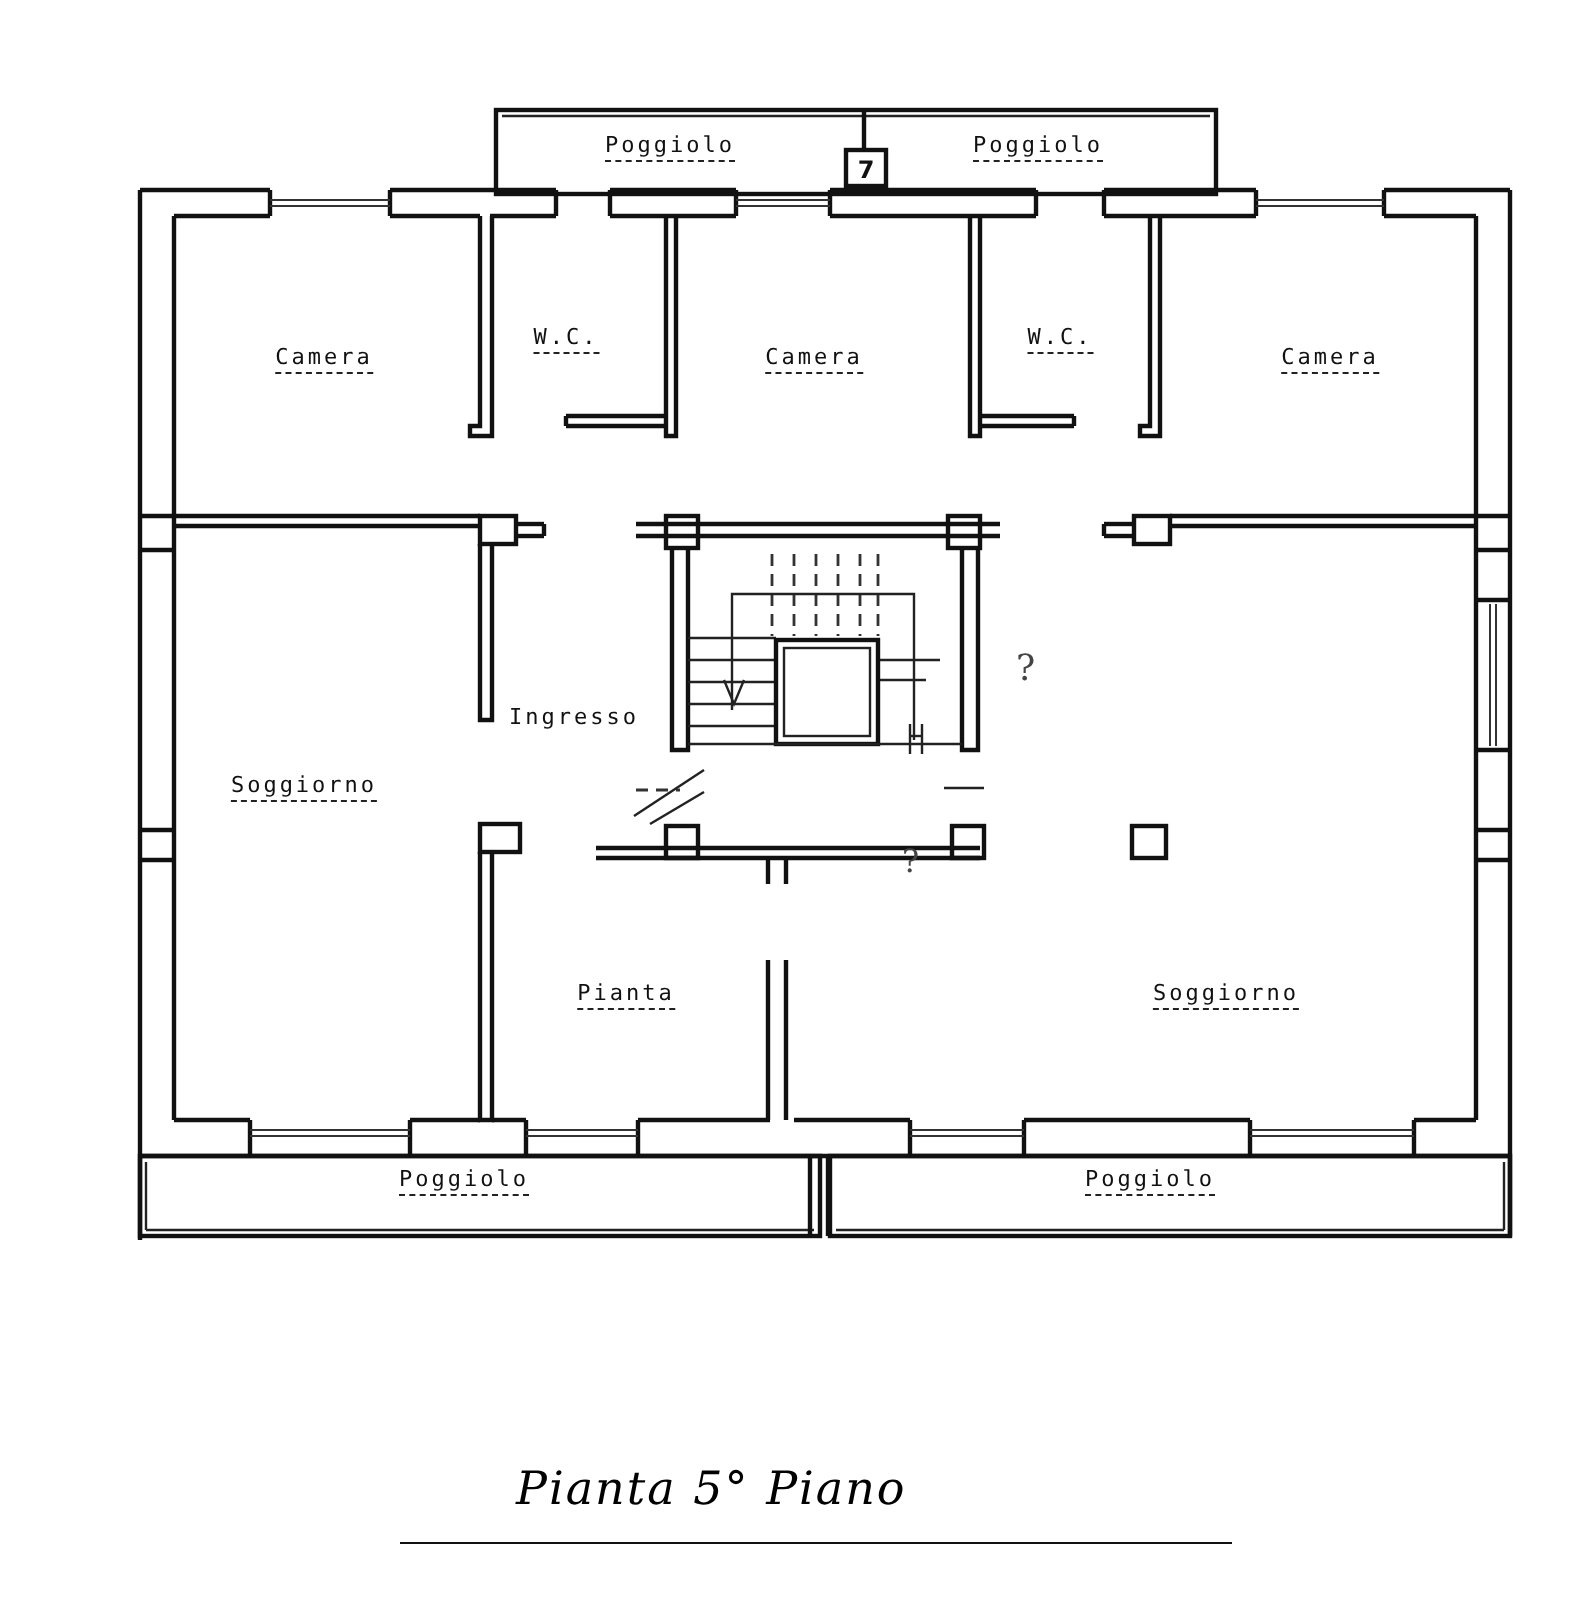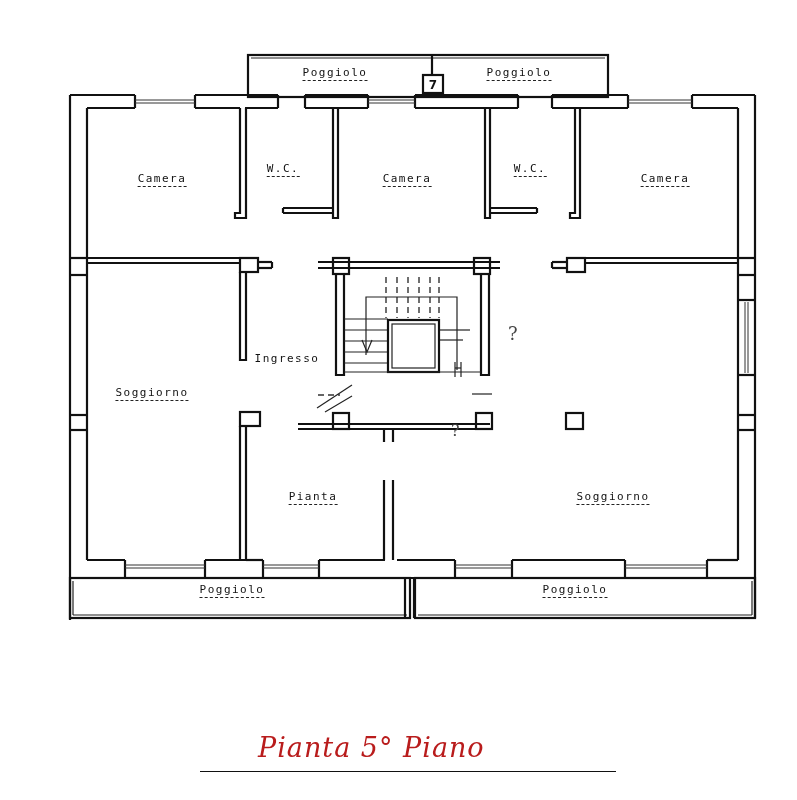--- a/index.html
+++ b/index.html
@@ -3,21 +3,21 @@
 <meta charset="utf-8">
 <style>
   html, body { margin: 0; padding: 0; background: #ffffff; }
   body { width: 797px; height: 800px; position: relative; overflow: hidden; font-family: "DejaVu Sans", sans-serif; }
   #plan { position: absolute; left: 0; top: 0; width: 797px; height: 800px; }
   .line { stroke: #111; stroke-width: 2.2; fill: none; }
   .thin { stroke: #222; stroke-width: 1.2; fill: none; }
   .win { stroke: #333; stroke-width: 1; fill: none; }
   .dash { stroke: #333; stroke-width: 1.4; fill: none; stroke-dasharray: 6 4; }
   .label { position: absolute; font-family: "DejaVu Sans Mono", monospace; font-size: 11px; font-weight: normal; color: #111; letter-spacing: 1.5px; border-bottom: 1.5px dashed #222; padding-bottom: 1px; white-space: nowrap; transform: translateX(-50%); }
-  .title { position: absolute; left: 258px; top: 732px; font-family: "DejaVu Serif", serif; font-style: italic; font-size: 27px; color: #b91c1c; letter-spacing: 1px; }
+  .title { position: absolute; left: 258px; top: 732px; font-family: "DejaVu Serif", serif; font-style: italic; font-size: 23px; color: #000000; letter-spacing: 1px; }
   .title-rule { position: absolute; left: 200px; top: 771px; width: 416px; height: 0; border-top: 1.8px solid #111; }
 </style>
 </head>
 <body>
 
 <svg id="plan" viewBox="0 0 797 800" xmlns="http://www.w3.org/2000/svg">
 
   <g>
     <rect x="248" y="55" width="360" height="42" class="line"></rect>
     <line x1="251" y1="58" x2="605" y2="58" class="thin"></line>

